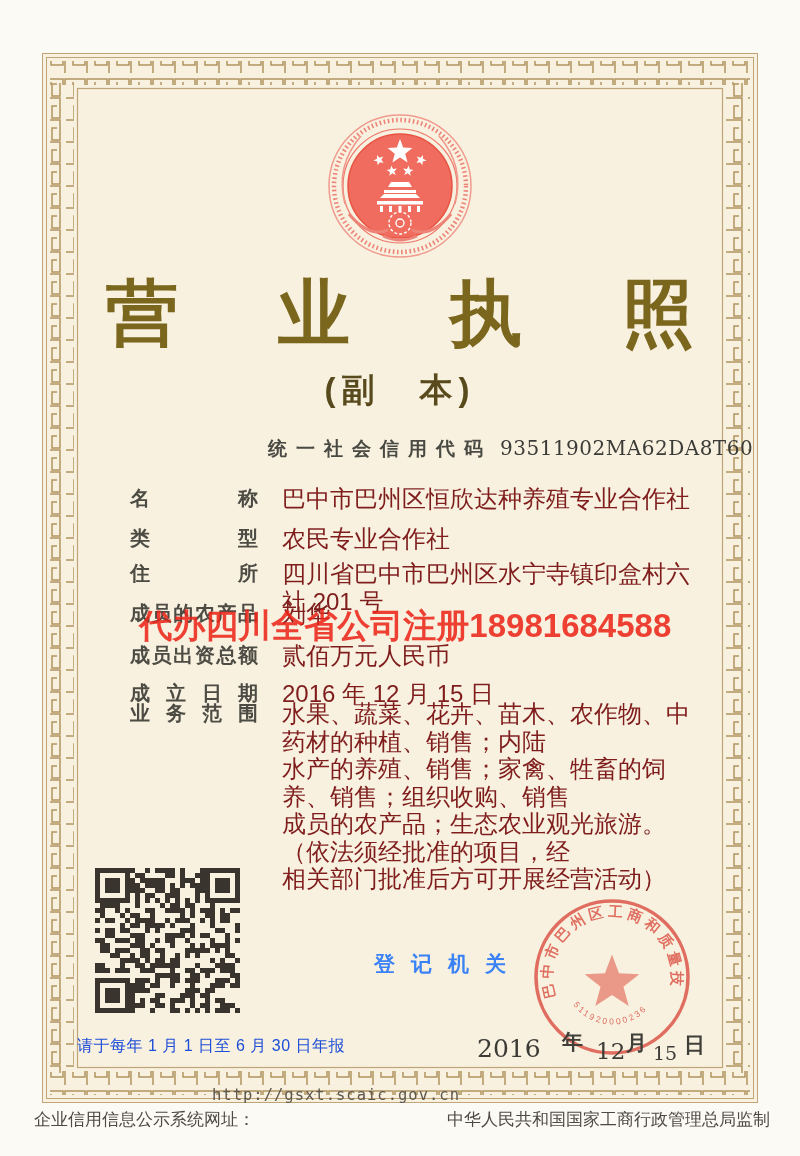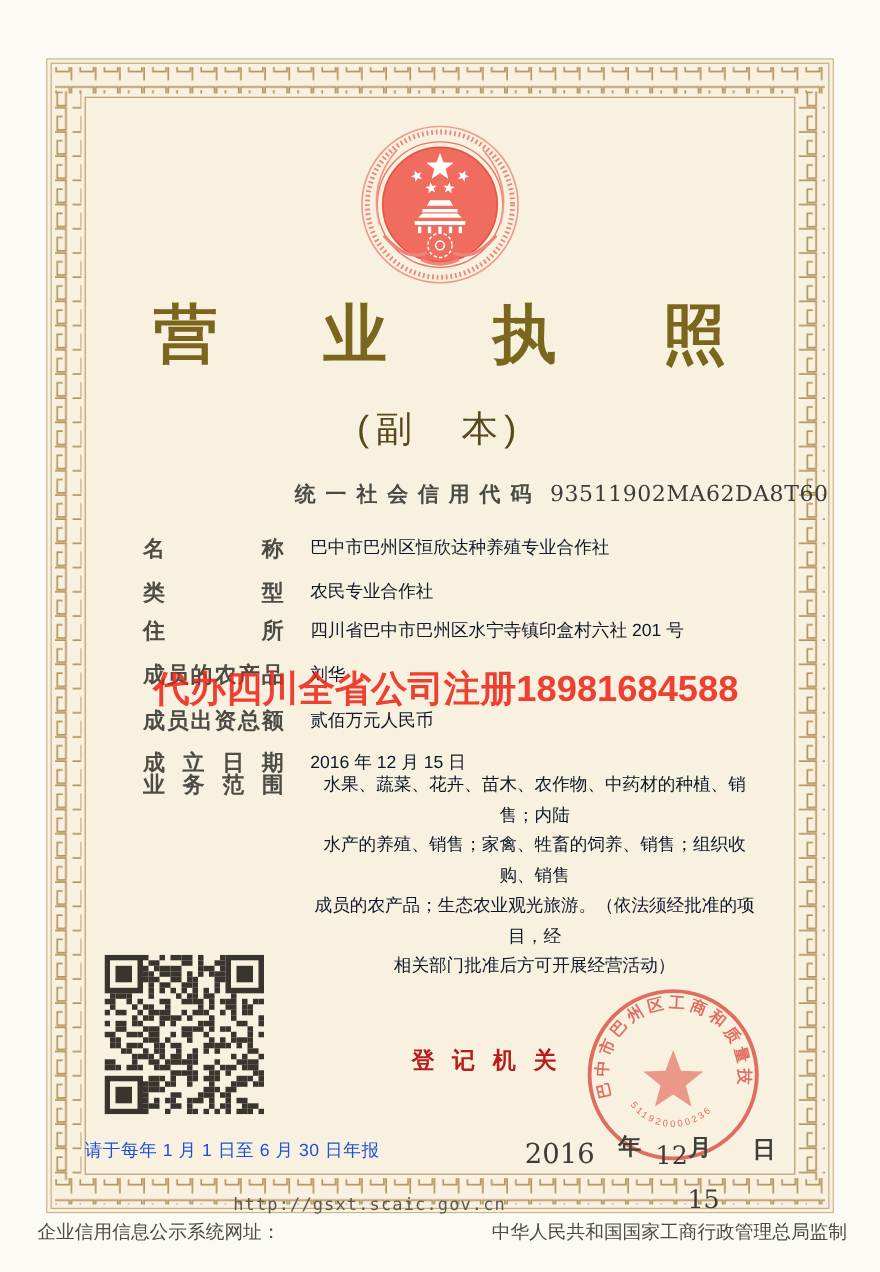--- a/index.html
+++ b/index.html
@@ -19,28 +19,28 @@
   }
   .frame svg{position:absolute;inset:0;}
 
   
   .emblem{position:absolute;left:325px;top:108px;width:150px;height:152px;}
 
   
   .title{
     position:absolute;top:266px;left:0;width:800px;
     text-align:center;
-    font-size:58px;font-weight:bold;
+    font-size:72px;font-weight:bold;
     color:#7b661e;
     letter-spacing:40px;padding-left:40px;box-sizing:border-box;
     font-family:"Liberation Sans", sans-serif;
   }
   .subtitle{
     position:absolute;top:368px;left:0;width:800px;text-align:center;
-    font-size:33px;font-weight:400;color:#584a1c;letter-spacing:6px;
+    font-size:33px;font-weight:700;color:#584a1c;letter-spacing:6px;
   }
   .credit-line{
     position:absolute;top:436px;left:268px;white-space:nowrap;
   }
   .credit-label{
     font-size:19px;font-weight:700;color:#4a4a44;letter-spacing:9px;text-align:center;
   }
   .credit-code{
     font-family:"DejaVu Serif", serif;
     font-size:20px;color:#3b3b37;letter-spacing:0.5px;margin-left:8px;
@@ -49,49 +49,49 @@
   
   .fields{position:absolute;left:130px;top:0;width:560px;}
   .row{position:absolute;left:0;display:flex;width:560px;}
   .row-label{
     width:128px;flex:0 0 128px;
     font-size:20px;font-weight:600;color:#4c4b44;
     text-align:justify;text-align-last:justify;
     margin-right:24px;
   }
   .row-value{
-    font-size:16px;color:#0f172a;line-height:27.5px;text-align:center;
+    font-size:24px;color:#7f1d1d;line-height:27.5px;
   }
   .r0{top:485px}.r1{top:525px}.r2{top:560px}.r3{top:600px}
   .r4{top:642px}.r5{top:680px}.r6{top:700px}
 
   
   .watermark{
     position:absolute;top:604px;left:50%;transform:translateX(-49%);
     font-size:33px;font-weight:700;white-space:nowrap;
     color:rgba(234,38,26,0.88);
     z-index:9;
   }
 
   
   .qr{position:absolute;left:95px;top:868px;width:145px;height:145px;}
   .reg-label{
     position:absolute;left:374px;top:950px;
-    font-size:21px;font-weight:600;color:#b91c1c;letter-spacing:16px;white-space:nowrap;
+    font-size:21px;font-weight:600;color:#3b82f6;letter-spacing:16px;white-space:nowrap;
   }
   .seal{position:absolute;left:528px;top:893px;width:168px;height:168px;
         mix-blend-mode:multiply;opacity:0.88;}
   .date-part{position:absolute;white-space:nowrap;z-index:8;}
   .d-num{font-family:"DejaVu Serif", serif;color:#3c3b36;}
   .d-unit{font-weight:700;color:#3f3e39;font-size:21px;}
   .dp-y{left:477px;top:1034px;font-size:25px;}
   .dp-yu{left:562px;top:1028px;}
   .dp-m{left:596px;top:1038px;font-size:23px;}
   .dp-mu{left:626px;top:1029px;}
-  .dp-d{left:625px;top:1042px;font-size:23px;margin-top:36px;}
+  .dp-d{left:653px;top:1042px;font-size:19px;}
   .dp-du{left:684px;top:1031px;}
   .annual-note{
     position:absolute;left:77px;top:1036px;
     font-size:16px;color:#1d4ed8;letter-spacing:0.5px;
   }
 
   
   .site-url{
     position:absolute;left:212px;top:1086px;
     font-family:"DejaVu Sans Mono", monospace;

